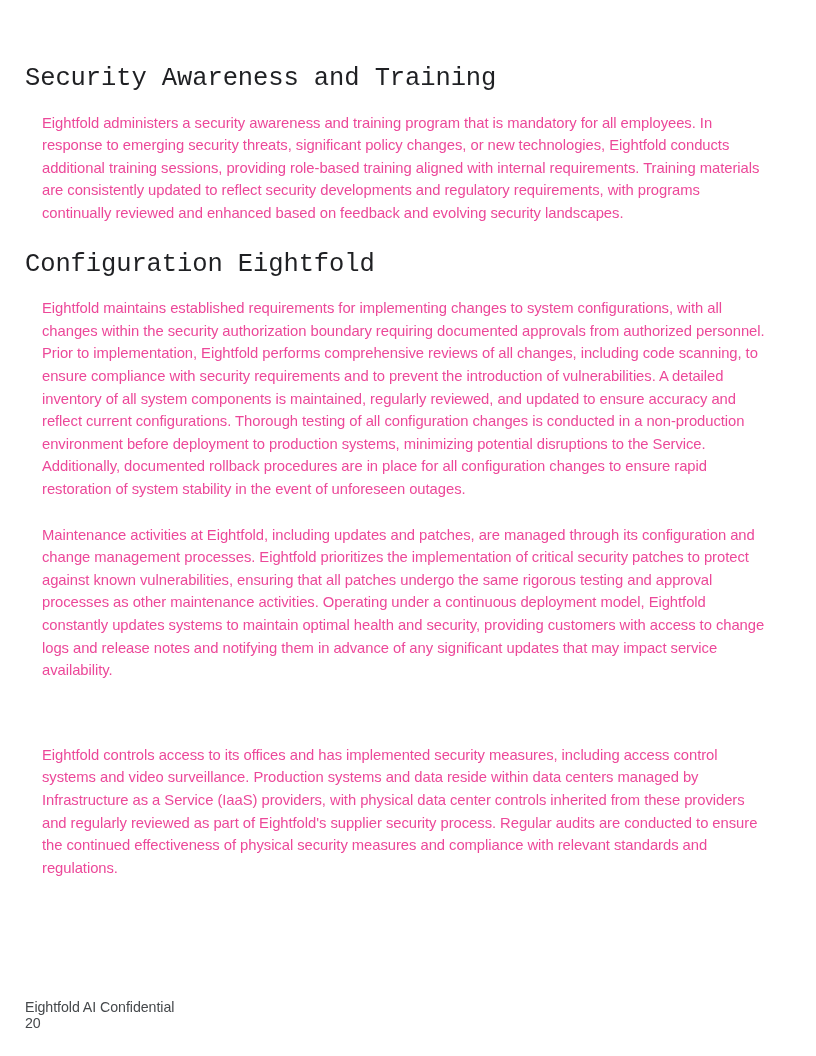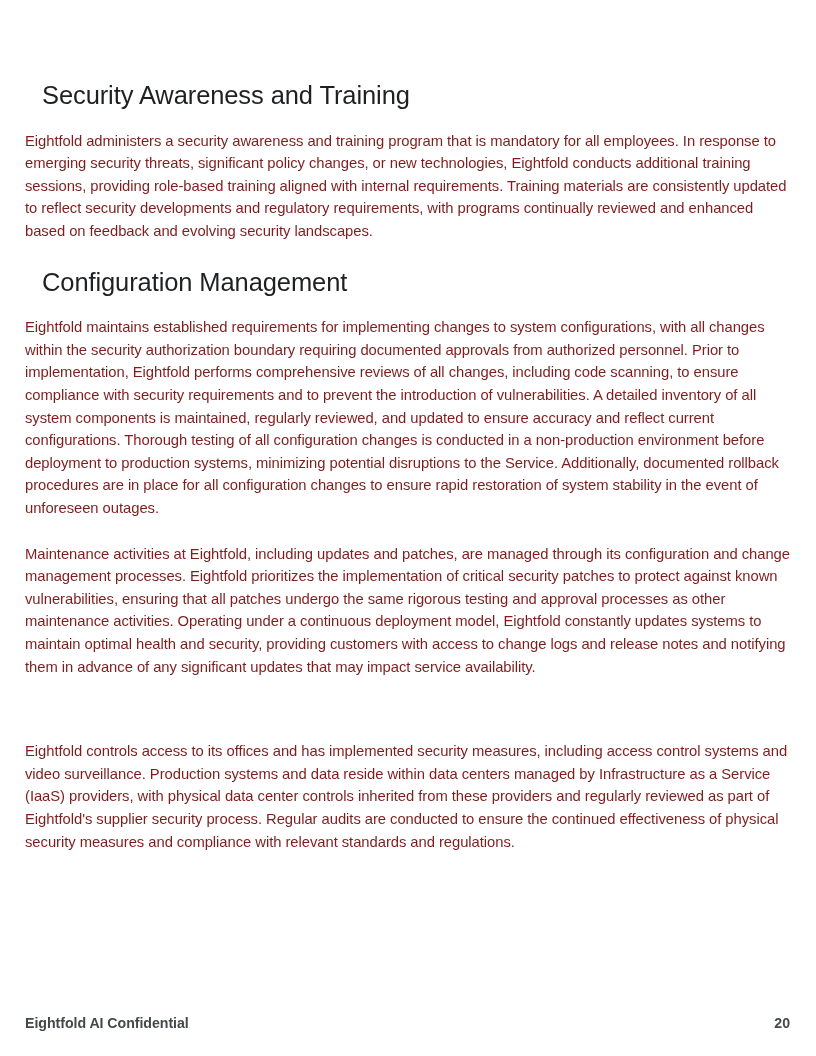--- a/index.html
+++ b/index.html
@@ -20,36 +20,36 @@
     width: 816px;
     height: 1056px;
     box-sizing: border-box;
     padding: 0 26px 0 25px;
     background: #ffffff;
   }
   .content {
     padding-top: 62px;
   }
   h2.section-heading {
-    font-family: Liberation Sans, sans-serif;
+    font-family: Liberation Mono, monospace;
     font-size: 25.5px;
     font-weight: 400;
     color: #1f2023;
-    margin: 17px;
+    margin: 0;
     padding: 0;
     line-height: 1.32;
     letter-spacing: -0.1px;
   }
   p.section-body {
     font-family: "Liberation Sans", sans-serif;
     font-size: 14.8px;
     font-weight: 400;
-    color: #7f1d1d;
+    color: #ec4899;
     line-height: 22.6px;
-    margin: 0;
+    margin: 17px;
     padding: 0;
     text-align: left;
     letter-spacing: -0.05px;
   }
   .section {
     margin: 0;
   }
   .section + .section {
     margin-top: 23px;
   }
@@ -62,41 +62,42 @@
   .footer {
     position: absolute;
     left: 25px;
     right: 26px;
     bottom: 25px;
     display: flex;
     align-items: baseline;
     justify-content: space-between;
     font-family: "Liberation Sans", sans-serif;
     font-size: 14.2px;
-    font-weight: 700;
+    font-weight: 400;
     color: #45484b;
     letter-spacing: -0.05px;
+    flex-direction: column;
   }
   .footer-left { white-space: nowrap; }
   .footer-right { white-space: nowrap; }
 </style>
 </head>
 <body>
 
 <div class="page">
 
   <div class="content">
 
     <div class="section">
       <h2 class="section-heading">Security Awareness and Training</h2>
       <p class="section-body">Eightfold administers a security awareness and training program that is mandatory for all employees. In response to emerging security threats, significant policy changes, or new technologies, Eightfold conducts additional training sessions, providing role-based training aligned with internal requirements. Training materials are consistently updated to reflect security developments and regulatory requirements, with programs continually reviewed and enhanced based on feedback and evolving security landscapes.</p>
     </div>
 
     <div class="section">
-      <h2 class="section-heading">Configuration Management</h2>
+      <h2 class="section-heading">Configuration Eightfold</h2>
       <p class="section-body">Eightfold maintains established requirements for implementing changes to system configurations, with all changes within the security authorization boundary requiring documented approvals from authorized personnel. Prior to implementation, Eightfold performs comprehensive reviews of all changes, including code scanning, to ensure compliance with security requirements and to prevent the introduction of vulnerabilities. A detailed inventory of all system components is maintained, regularly reviewed, and updated to ensure accuracy and reflect current configurations. Thorough testing of all configuration changes is conducted in a non-production environment before deployment to production systems, minimizing potential disruptions to the Service. Additionally, documented rollback procedures are in place for all configuration changes to ensure rapid restoration of system stability in the event of unforeseen outages.</p>
     </div>
 
     <div class="section">
       <p class="section-body">Maintenance activities at Eightfold, including updates and patches, are managed through its configuration and change management processes. Eightfold prioritizes the implementation of critical security patches to protect against known vulnerabilities, ensuring that all patches undergo the same rigorous testing and approval processes as other maintenance activities. Operating under a continuous deployment model, Eightfold constantly updates systems to maintain optimal health and security, providing customers with access to change logs and release notes and notifying them in advance of any significant updates that may impact service availability.</p>
     </div>
 
     <div class="section extra-gap">
       <p class="section-body">Eightfold controls access to its offices and has implemented security measures, including access control systems and video surveillance. Production systems and data reside within data centers managed by Infrastructure as a Service (IaaS) providers, with physical data center controls inherited from these providers and regularly reviewed as part of Eightfold's supplier security process. Regular audits are conducted to ensure the continued effectiveness of physical security measures and compliance with relevant standards and regulations.</p>
     </div>

